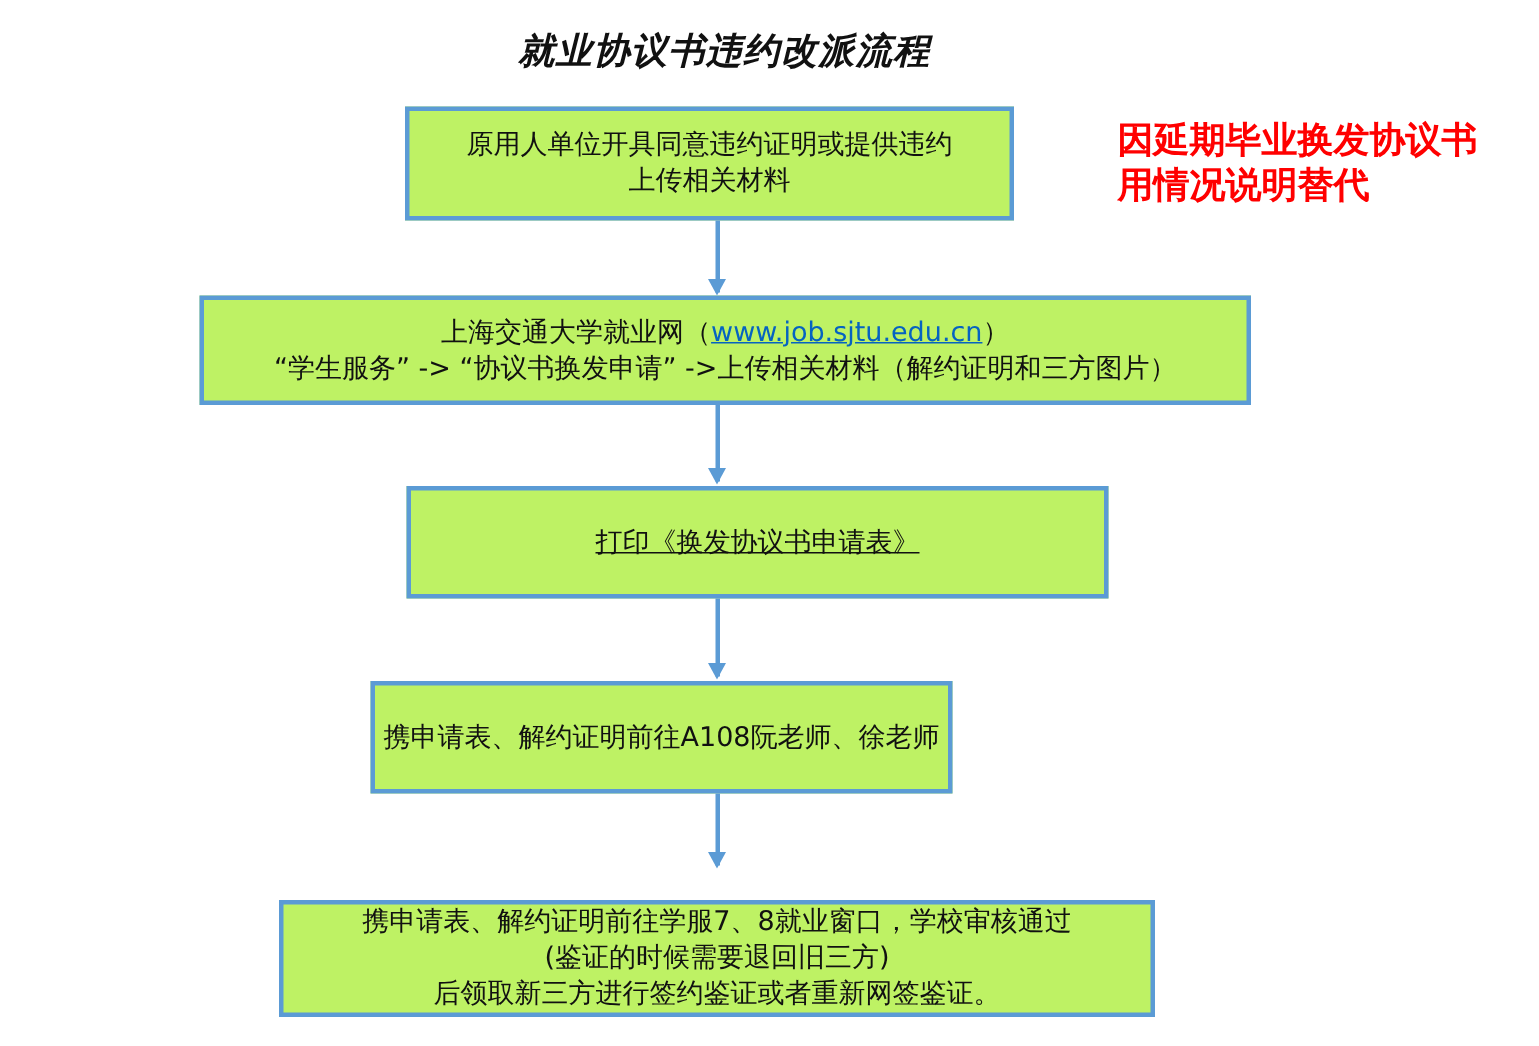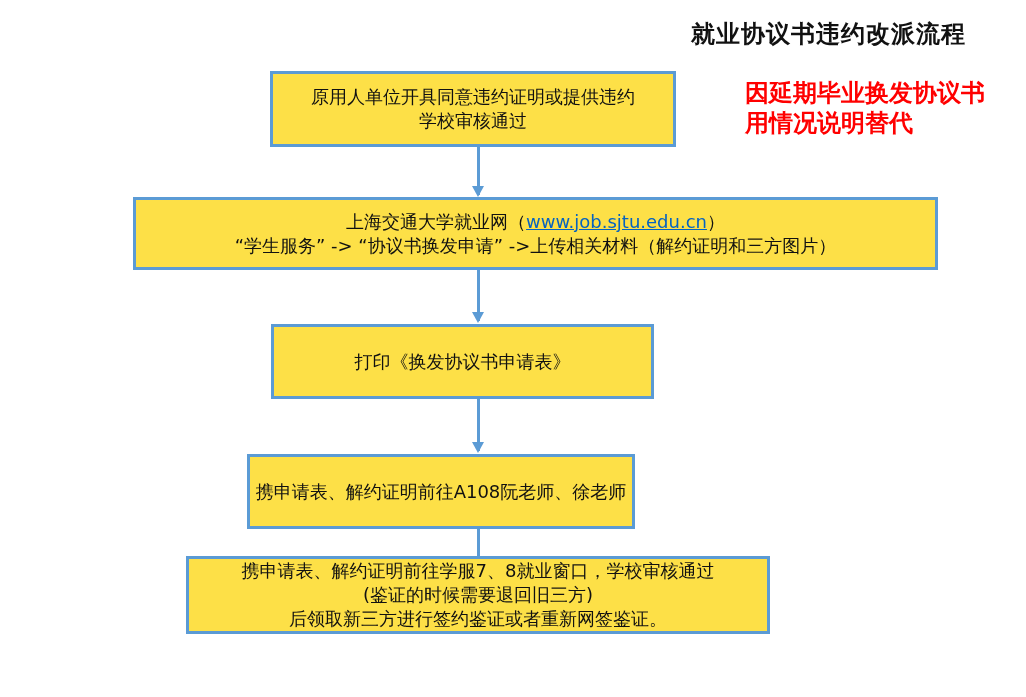--- a/index.html
+++ b/index.html
@@ -5,30 +5,31 @@
     html, body {
       margin: 0; padding: 0;
       width: 1026px; height: 697px;
       background: #ffffff;
       overflow: hidden;
       font-family: "DejaVu Sans", "Liberation Sans", sans-serif;
     }
     .canvas { position: relative; width: 1026px; height: 697px; }
     .title {
       position: absolute; left: 0; width: 966px; top: 18px;
-      text-align: right; font-size: 24px; font-weight: bold; color: #111;
+      text-align: center; font-size: 24px; font-weight: bold; color: #111;
       letter-spacing: 1px;
+      font-style: italic;
     }
     .note {
       position: absolute; left: 745px; top: 78px; width: 280px;
       color: #ff0000; font-size: 24px; font-weight: bold; line-height: 30px;
     }
     .box {
       position: absolute; box-sizing: border-box;
-      border: 3px solid #5b9bd5; background: #fde047;
+      border: 3px solid #5b9bd5; background: #bef264;
       display: flex; flex-direction: column; align-items: center; justify-content: center;
       text-align: center; color: #111; font-size: 18px; line-height: 24px;
     }
     .box span { display: block; white-space: nowrap; }
     .link { color: #0563c1; text-decoration: underline; }
     .arrow {
       position: absolute; width: 3px; background: #5b9bd5; left: 477px;
     }
     .arrow::after {
       content: ""; position: absolute; left: -5px; bottom: -2px;
@@ -42,42 +43,42 @@
 <div class="canvas">
   <div class="title">就业协议书违约改派流程</div>
 
   <div class="note">
     <span style="display:block">因延期毕业换发协议书</span>
     <span style="display:block">用情况说明替代</span>
   </div>
 
   <div class="box" style="left:270px; top:71px; width:406px; height:76px;">
     <span>原用人单位开具同意违约证明或提供违约</span>
-    <span>学校审核通过</span>
+    <span>上传相关材料</span>
   </div>
 
   <div class="arrow" style="top:147px; height:48px;"></div>
 
-  <div class="box" style="left:133px; top:197px; width:805px; height:73px;">
+  <div class="box" style="left:133px; top:197px; width:701px; height:73px;">
     <span><span style="display:inline">上海交通大学就业网（</span><span style="display:inline" class="link">www.job.sjtu.edu.cn</span><span style="display:inline">）</span></span>
     <span>“学生服务” -&gt; “协议书换发申请” -&gt;上传相关材料（解约证明和三方图片）</span>
   </div>
 
   <div class="arrow" style="top:270px; height:51px;"></div>
 
-  <div class="box" style="left:271px; top:324px; width:383px; height:75px;">
+  <div class="box" style="left:271px; top:324px; width:468px; height:75px;text-decoration:underline;">
     <span>打印《换发协议书申请表》</span>
   </div>
 
   <div class="arrow" style="top:399px; height:52px;"></div>
 
   <div class="box" style="left:247px; top:454px; width:388px; height:75px;">
     <span>携申请表、解约证明前往A108阮老师、徐老师</span>
   </div>
 
   <div class="arrow" style="top:529px; height:48px;"></div>
 
-  <div class="box" style="left:186px; top:556px; width:584px; height:78px;">
+  <div class="box" style="left:186px; top:600px; width:584px; height:78px;">
     <span>携申请表、解约证明前往学服7、8就业窗口，学校审核通过</span>
     <span>(鉴证的时候需要退回旧三方)</span>
     <span>后领取新三方进行签约鉴证或者重新网签鉴证。</span>
   </div>
 </div>
 
 </body></html>

